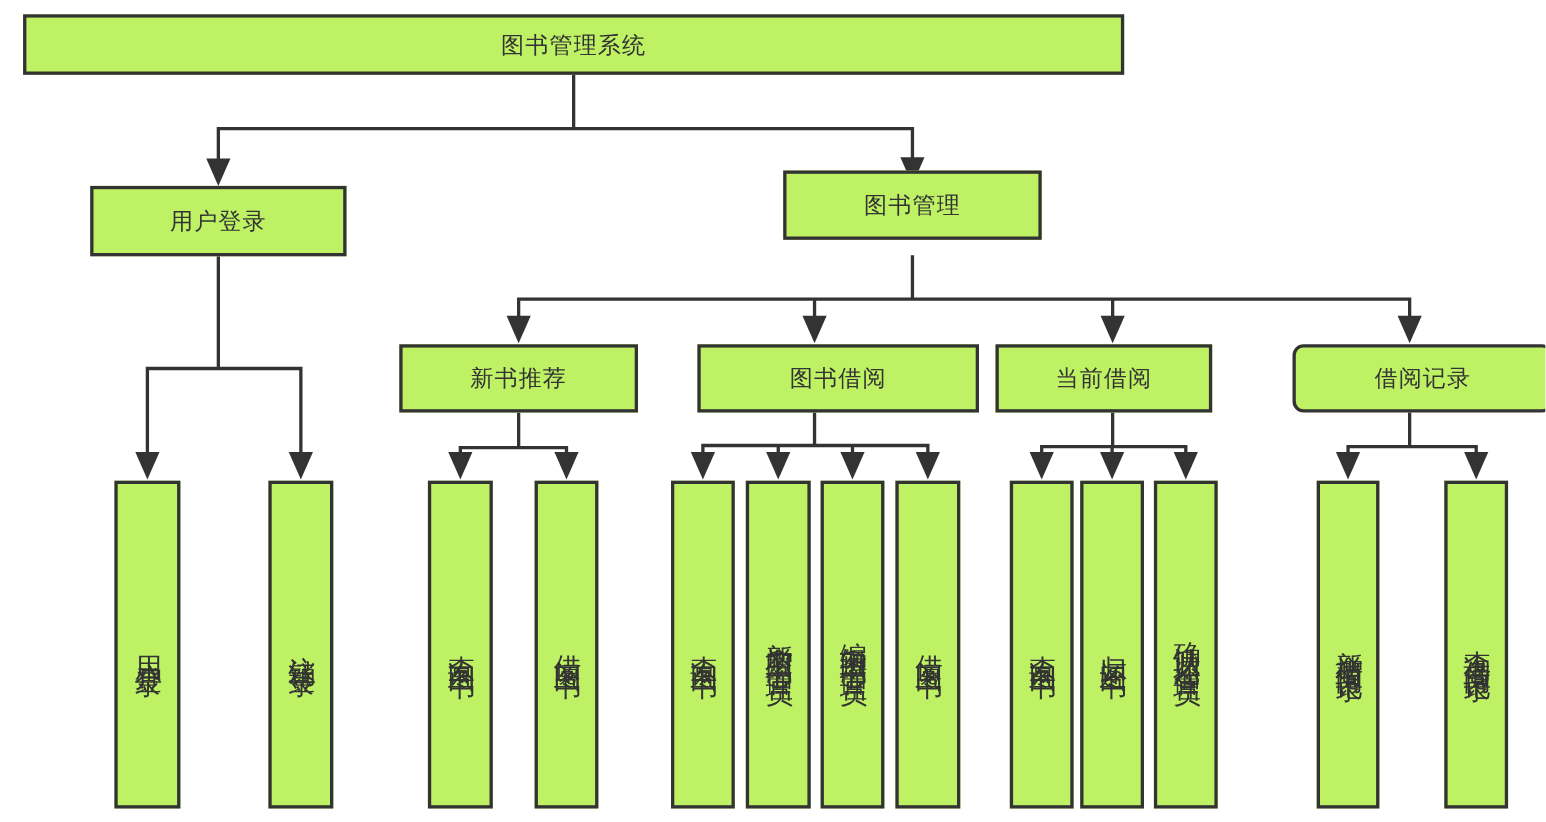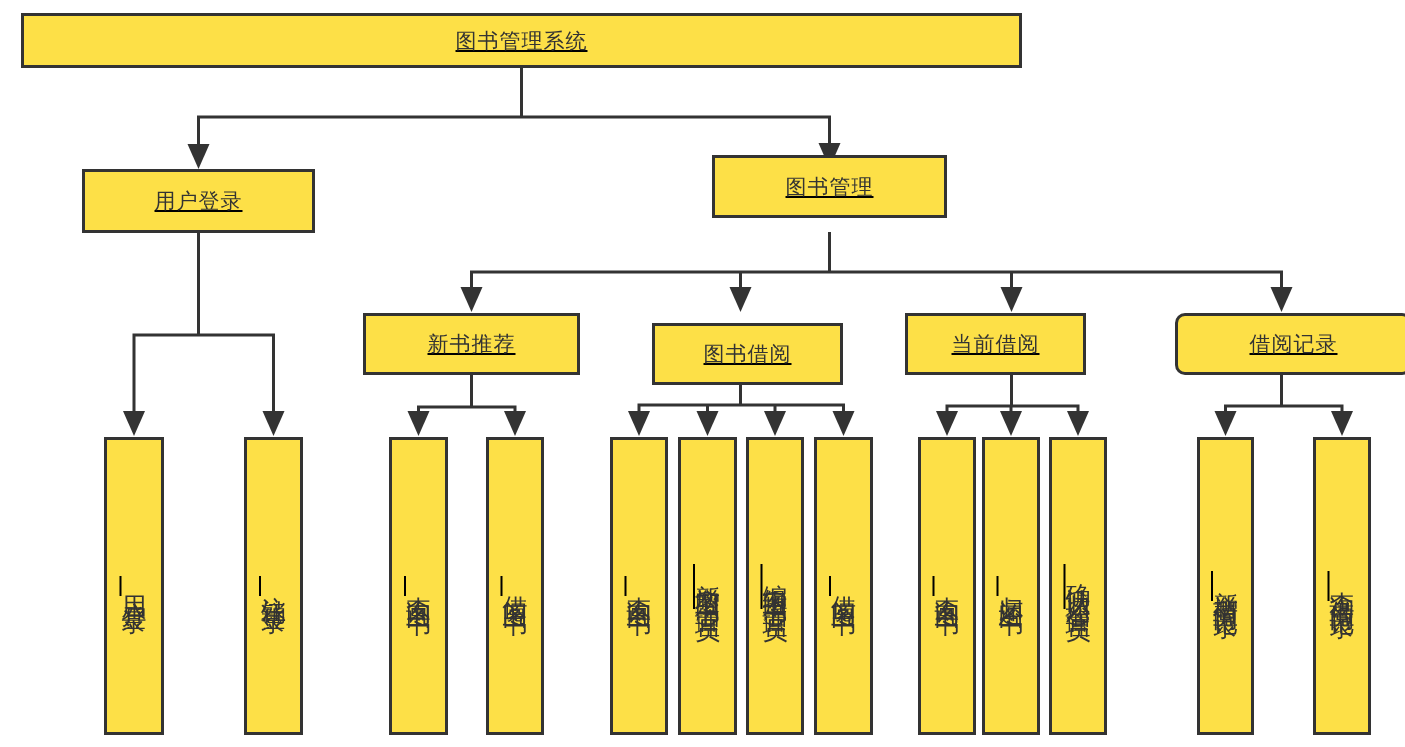--- a/index.html
+++ b/index.html
@@ -6,23 +6,23 @@
   .stage{
     position:relative;width:1405px;height:747px;
     background:var(--bg,#ffffff);
     font-family:"Liberation Sans","DejaVu Sans",sans-serif;
     overflow:hidden;
   }
   svg.connectors{position:absolute;left:0;top:0;}
   .connector{fill:none;stroke:var(--line,#333333);stroke-width:3;}
   .arrowhead{fill:var(--line,#333333);stroke:none;}
   .box{
-    position:absolute;box-sizing:border-box;background:#fde047;
+    position:absolute;box-sizing:border-box;background:#bef264;
     border:3px solid var(--line,#333333);
-    display:flex;align-items:center;justify-content:center;text-decoration:underline;
+    display:flex;align-items:center;justify-content:center;
   }
   .hlabel{font-size:21px;color:var(--text,#333333);letter-spacing:1px;white-space:nowrap;}
   .vlabel{
     writing-mode:vertical-rl;
     font-size:25px;letter-spacing:5px;line-height:1;
     color:var(--text,#333333);white-space:nowrap;
   }
   .watermark{
     position:absolute;top:709px;right:10px;
     font-size:25px;color:var(--wm,#b9b9b9);letter-spacing:1px;z-index:5;
@@ -77,24 +77,24 @@
   <div class="box" style="left:82px;top:169px;width:233px;height:64px;">
     <span class="hlabel">用户登录</span>
   </div>
   <div class="box" style="left:712px;top:155px;width:235px;height:63px;">
     <span class="hlabel">图书管理</span>
   </div>
 
   <div class="box" style="left:363px;top:313px;width:217px;height:62px;">
     <span class="hlabel">新书推荐</span>
   </div>
-  <div class="box" style="left:634px;top:323px;width:191px;height:62px;margin-left:18px;">
+  <div class="box" style="left:634px;top:313px;width:256px;height:62px;">
     <span class="hlabel">图书借阅</span>
   </div>
-  <div class="box" style="left:905px;top:313px;width:181px;height:62px;">
+  <div class="box" style="left:905px;top:313px;width:197px;height:62px;">
     <span class="hlabel">当前借阅</span>
   </div>
   <div class="box" style="left:1175px;top:313px;width:237px;height:62px;border-radius:10px;">
     <span class="hlabel">借阅记录</span>
   </div>
 
   <div class="box" style="left:104px;top:437px;width:60px;height:298px;">
     <span class="vlabel">用户登录</span>
   </div>
   <div class="box" style="left:244px;top:437px;width:59px;height:298px;">

